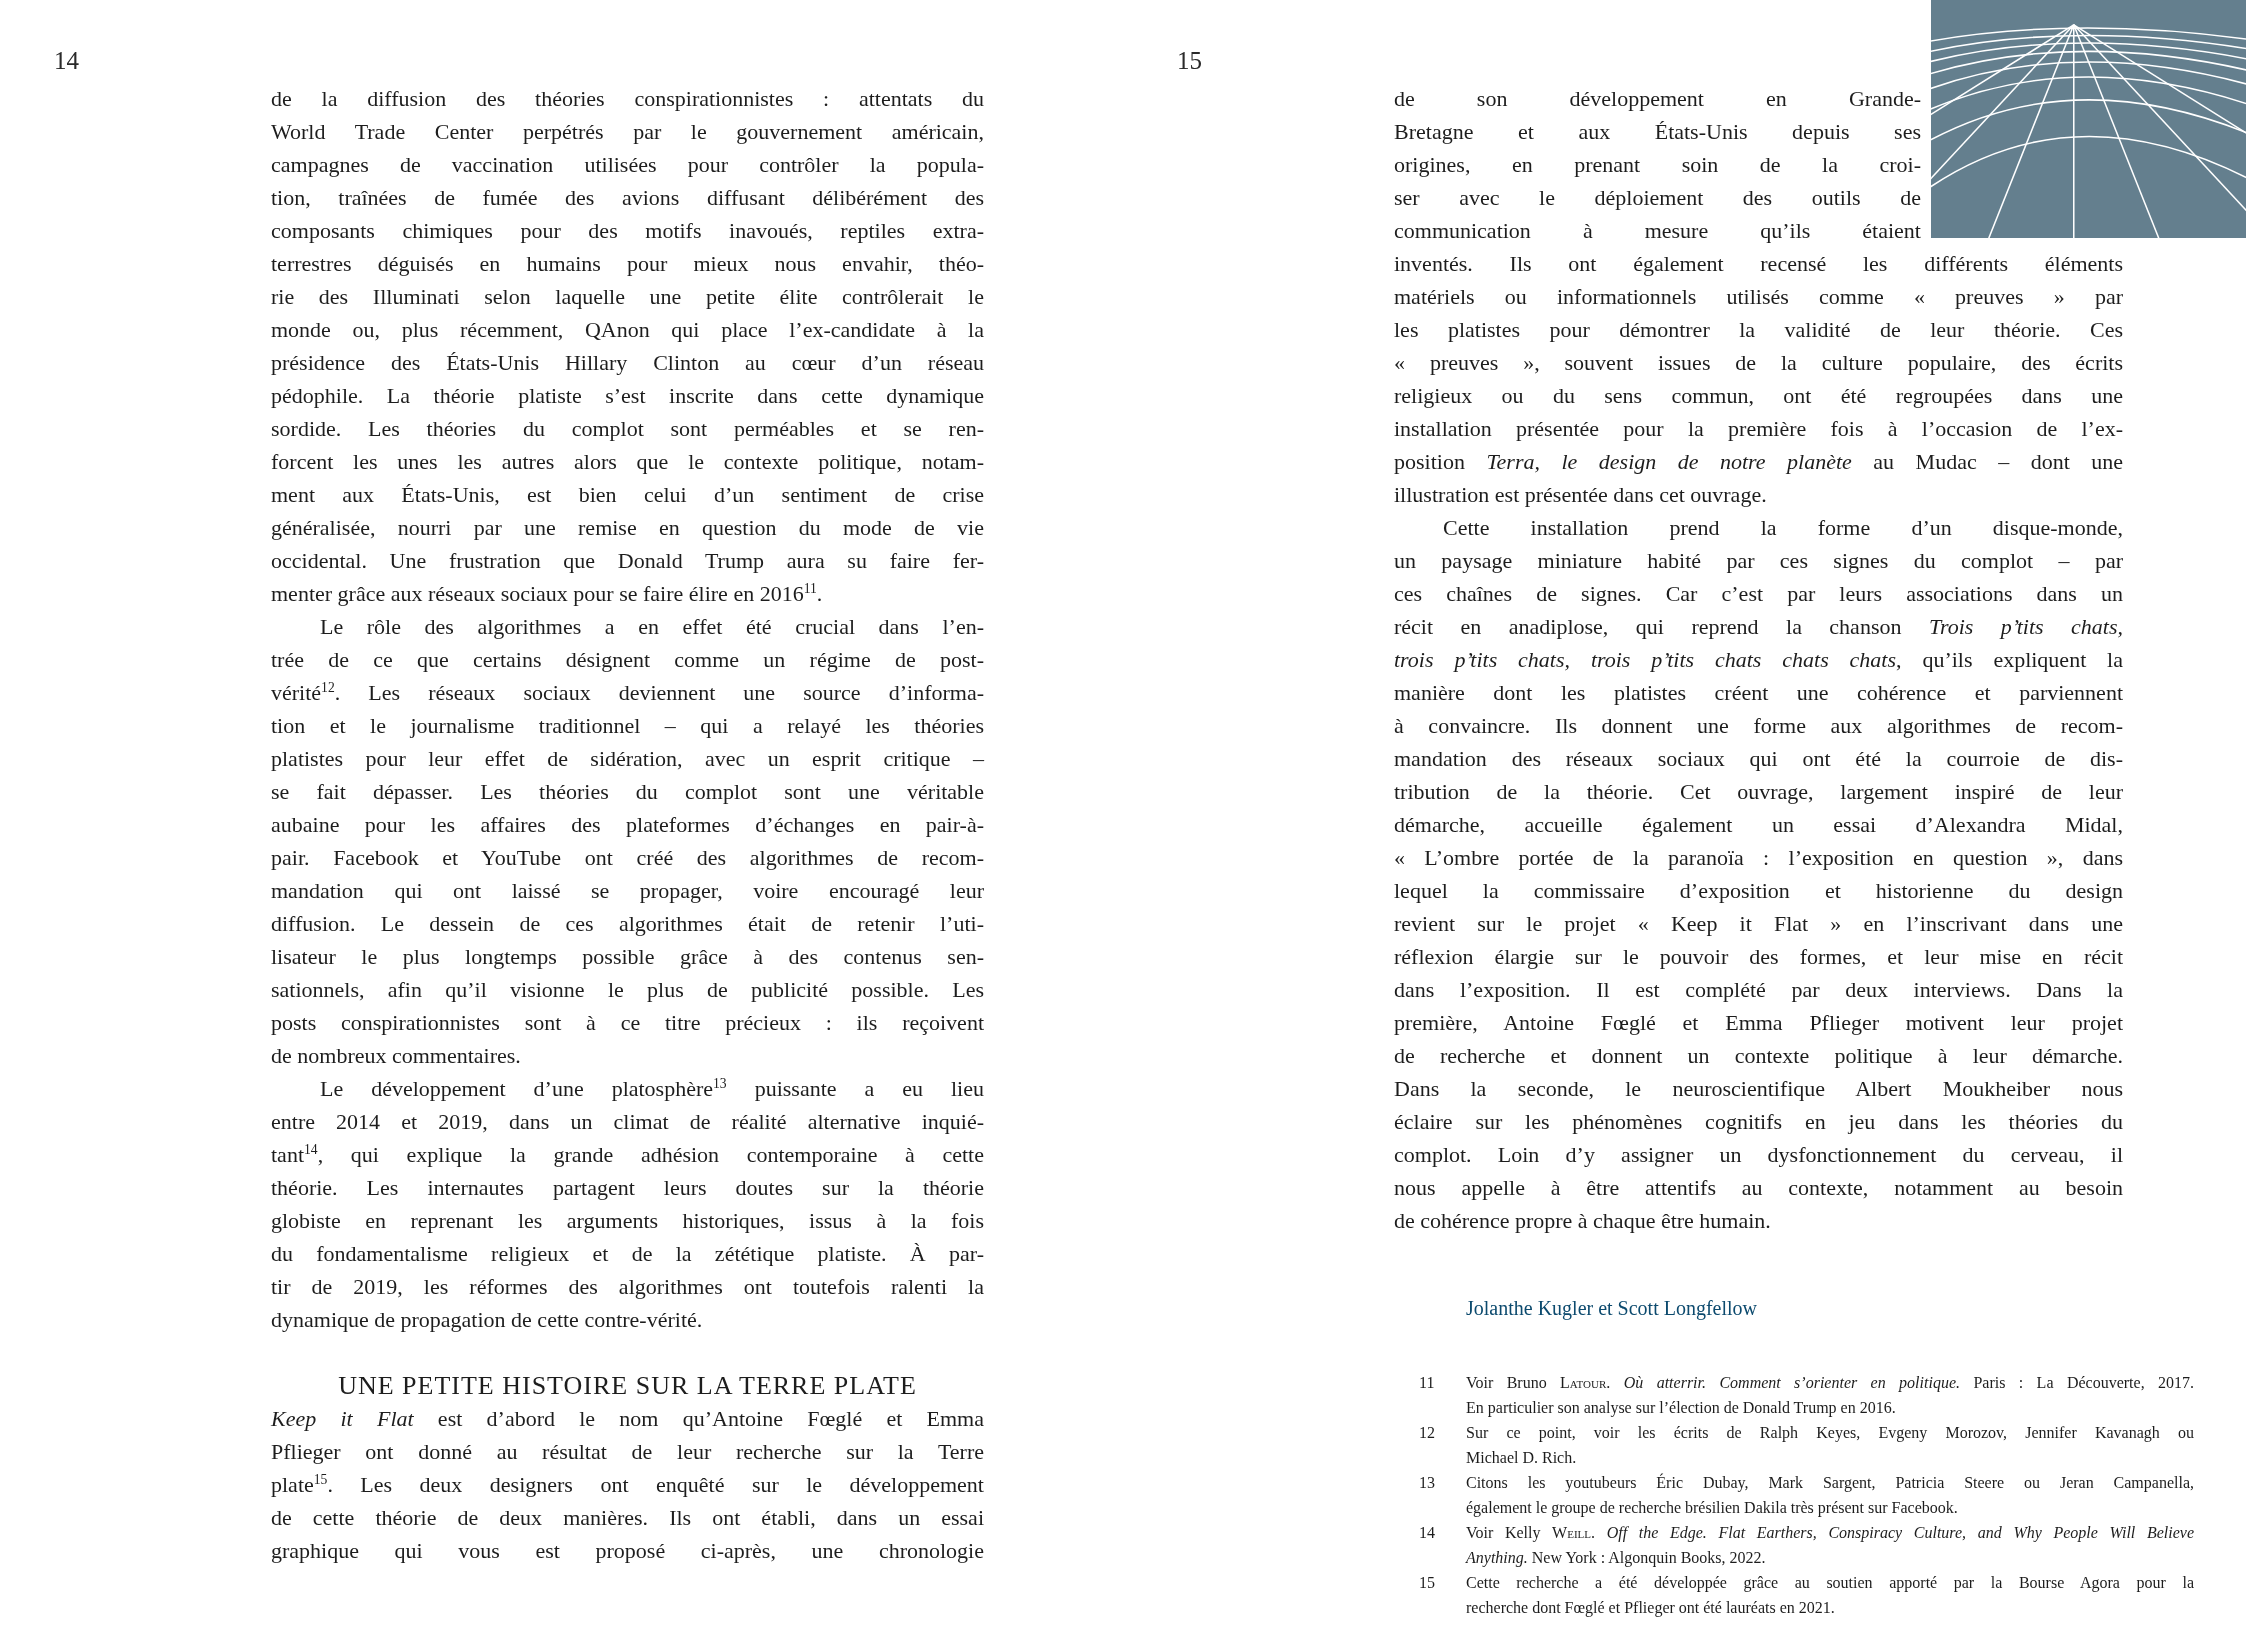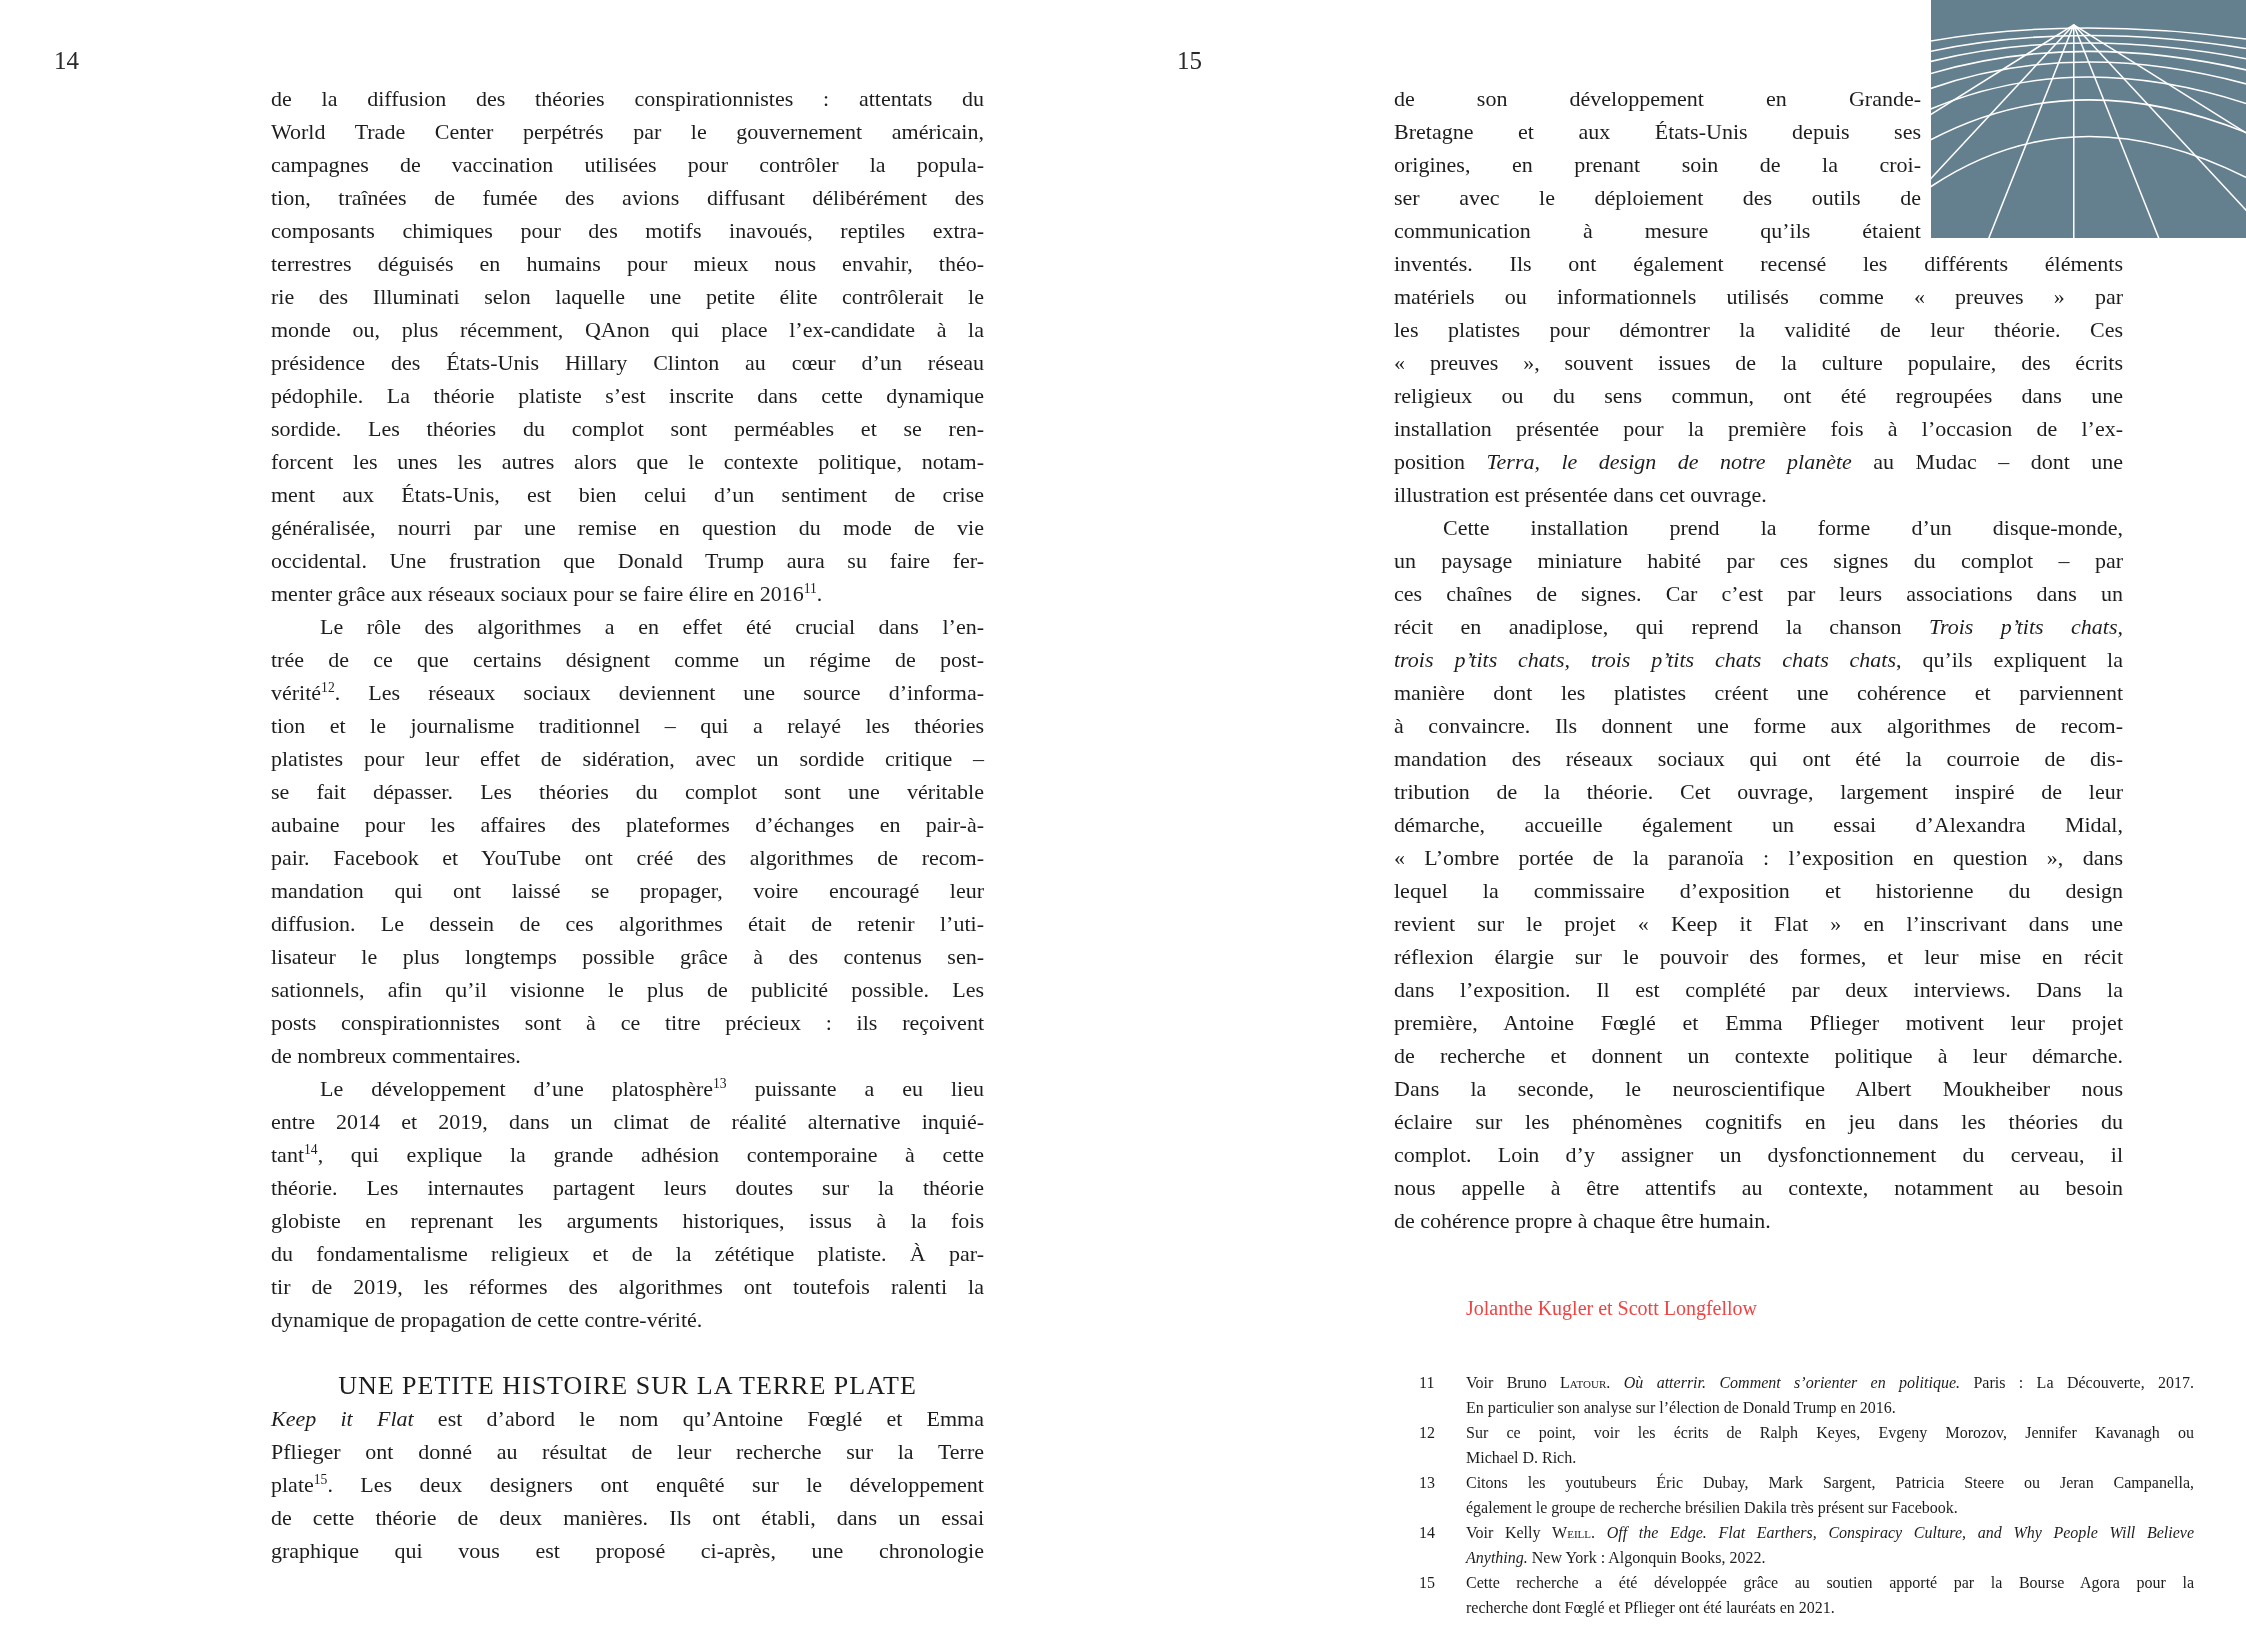--- a/index.html
+++ b/index.html
@@ -16,21 +16,21 @@
   .line.ind{text-indent:49px;}
   .line.short{width:527px;}
   .gap-row{height:33px;}
   .heading-row{height:33px;line-height:33px;font-size:26px;letter-spacing:1px;
                text-align:center;white-space:nowrap;}
   sup{font-size:0.62em;vertical-align:super;line-height:0;}
   .sc{font-variant:small-caps;margin-top:24px;}
   i{font-style:italic;}
   #figure{position:absolute;left:1931px;top:0;width:316px;height:238px;}
   #figure svg{display:block;width:316px;height:238px;}
-  #author{position:absolute;left:1466px;top:1295px;font-size:20px;line-height:27px;color:#ef4444;}
+  #author{position:absolute;left:1466px;top:1295px;font-size:20px;line-height:27px;color:#0c4a6e;}
   #footnotes{position:absolute;left:1419px;top:1370px;width:775px;}
   .fn{display:flex;align-items:flex-start;}
   .fn .fnum{width:47px;flex:0 0 47px;font-size:16px;line-height:25px;}
   .fn .ftext{flex:1 1 auto;}
   .fn .fline{font-size:16px;line-height:25px;text-align:justify;text-align-last:justify;}
   .fn .fline.last{text-align-last:left;}
 </style>
 </head>
 <body>
 
@@ -53,21 +53,21 @@
       <div class="line">sordide. Les théories du complot sont perméables et se ren-</div>
       <div class="line">forcent les unes les autres alors que le contexte politique, notam-</div>
       <div class="line">ment aux États-Unis, est bien celui d’un sentiment de crise</div>
       <div class="line">généralisée, nourri par une remise en question du mode de vie</div>
       <div class="line">occidental. Une frustration que Donald Trump aura su faire fer-</div>
       <div class="line last">menter grâce aux réseaux sociaux pour se faire élire en 2016<sup>11</sup>.</div>
       <div class="line ind">Le rôle des algorithmes a en effet été crucial dans l’en-</div>
       <div class="line">trée de ce que certains désignent comme un régime de post-</div>
       <div class="line">vérité<sup>12</sup>. Les réseaux sociaux deviennent une source d’informa-</div>
       <div class="line">tion et le journalisme traditionnel – qui a relayé les théories</div>
-      <div class="line">platistes pour leur effet de sidération, avec un sordide critique –</div>
+      <div class="line">platistes pour leur effet de sidération, avec un esprit critique –</div>
       <div class="line">se fait dépasser. Les théories du complot sont une véritable</div>
       <div class="line">aubaine pour les affaires des plateformes d’échanges en pair-à-</div>
       <div class="line">pair. Facebook et YouTube ont créé des algorithmes de recom-</div>
       <div class="line">mandation qui ont laissé se propager, voire encouragé leur</div>
       <div class="line">diffusion. Le dessein de ces algorithmes était de retenir l’uti-</div>
       <div class="line">lisateur le plus longtemps possible grâce à des contenus sen-</div>
       <div class="line">sationnels, afin qu’il visionne le plus de publicité possible. Les</div>
       <div class="line">posts conspirationnistes sont à ce titre précieux : ils reçoivent</div>
       <div class="line last">de nombreux commentaires.</div>
       <div class="line ind">Le développement d’une platosphère<sup>13</sup> puissante a eu lieu</div>

